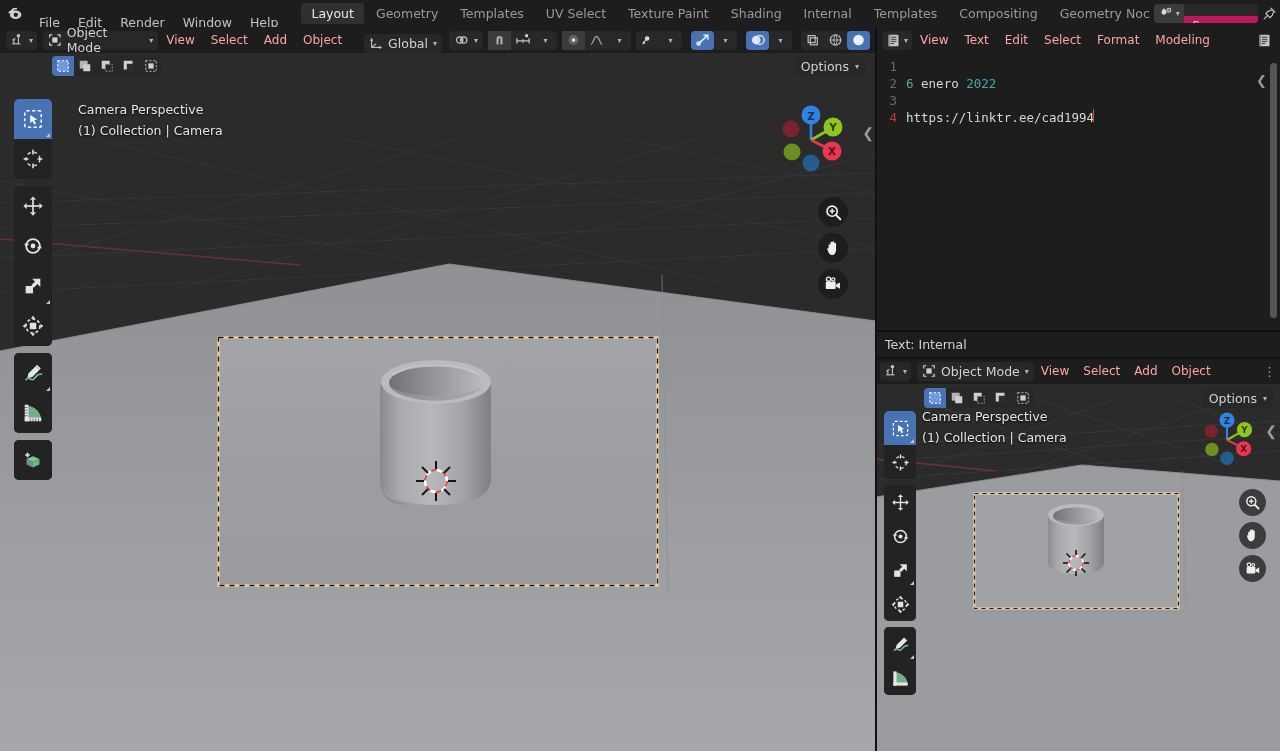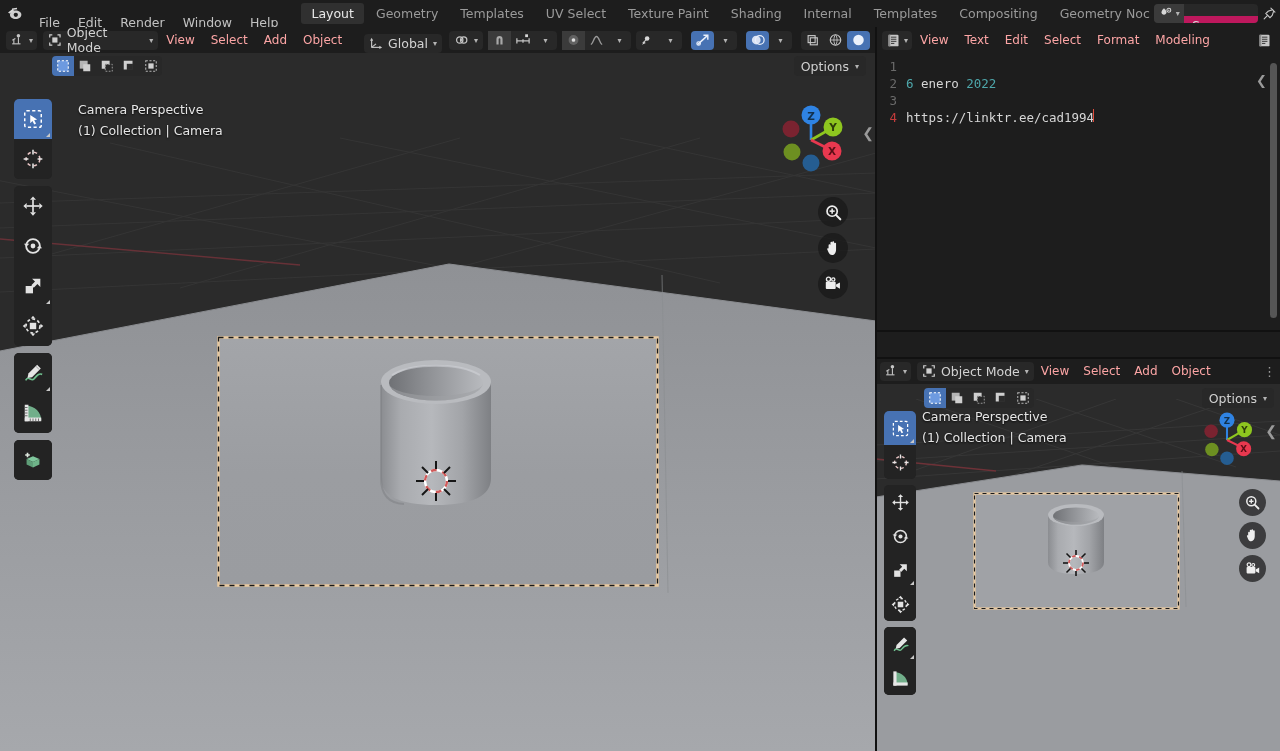--- a/index.html
+++ b/index.html
@@ -708,20 +708,23 @@
       <div class="te-line">
         <span class="ln cur">4</span>
         <span class="code">https://linktr.ee/cad1994</span><span class="caret"></span>
       </div>
     </div>
 
     <div class="te-collapse">❮</div>
     <div class="te-scroll"></div>
   </div>
 
+  <div class="te-status">
+    <span>Text: Internal</span>
+  </div>
 
   <div class="vp-small">
 
     <div class="vp-canvas small">
       <svg width="404" height="352" viewBox="0 0 404 352" style="position:absolute;left:0;top:0;">
         <rect x="0" y="0" width="404" height="352" fill="#2b2b2b"></rect>
         <g stroke="#383838" stroke-width="1" fill="none" opacity=".9">
           <path d="M0 46 L404 22"></path>
             <path d="M0 62 L404 36"></path>
             <path d="M0 80 L404 52"></path>

